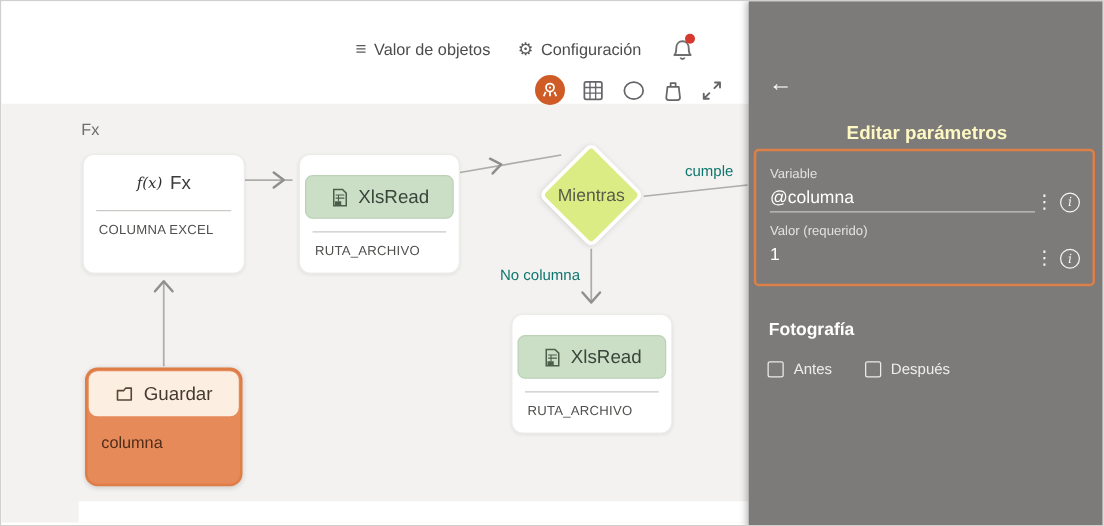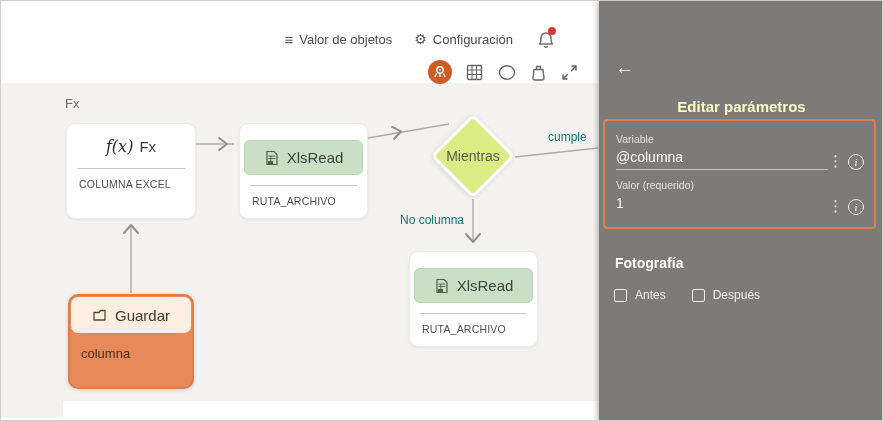--- a/index.html
+++ b/index.html
@@ -40,21 +40,21 @@
 
   
   .node { position:absolute; background:#ffffff; border:1px solid #ececea; border-radius:9px;
     box-shadow:0 1px 3px rgba(0,0,0,0.07); cursor:pointer; }
   .node-fx { left:65px; top:122px; width:130px; height:96px; }
   .node-xls1 { left:238px; top:122px; width:129px; height:96px; }
   .node-xls2 { left:408px; top:250px; width:129px; height:96px; }
 
   .node-title { height:44px; display:flex; align-items:center; justify-content:center; gap:6px;
     font-size:15px; color:#3c3c3c; }
-  .fx-glyph { font-style:italic; font-size:16px; color:#2e2e2e; font-family:"DejaVu Serif", serif; }
+  .fx-glyph { font-style:italic; font-size:12px; color:#2e2e2e; font-family:"DejaVu Serif", serif; }
   .node-divider { border-top:1px solid #c9c9c6; margin:0 10px; }
   .node-param { padding:9px 12px 0; font-size:10.5px; color:#4f4f4d; letter-spacing:0.2px; }
 
   .green-head { margin:16px 4px 0; height:35px; background:#cbdec6; border:1px solid #bcd2b6;
     border-radius:6px; display:flex; align-items:center; justify-content:center; gap:7px;
     font-size:15px; color:#39453a; }
   .xls-divider { border-top:1px solid #c9c9c6; margin:10px 10px 0; }
 
   .node-guardar { position:absolute; left:67px; top:293px; width:126px; height:95px;
     background:#e78a5a; border:2px solid #de7d45; border-radius:10px;

